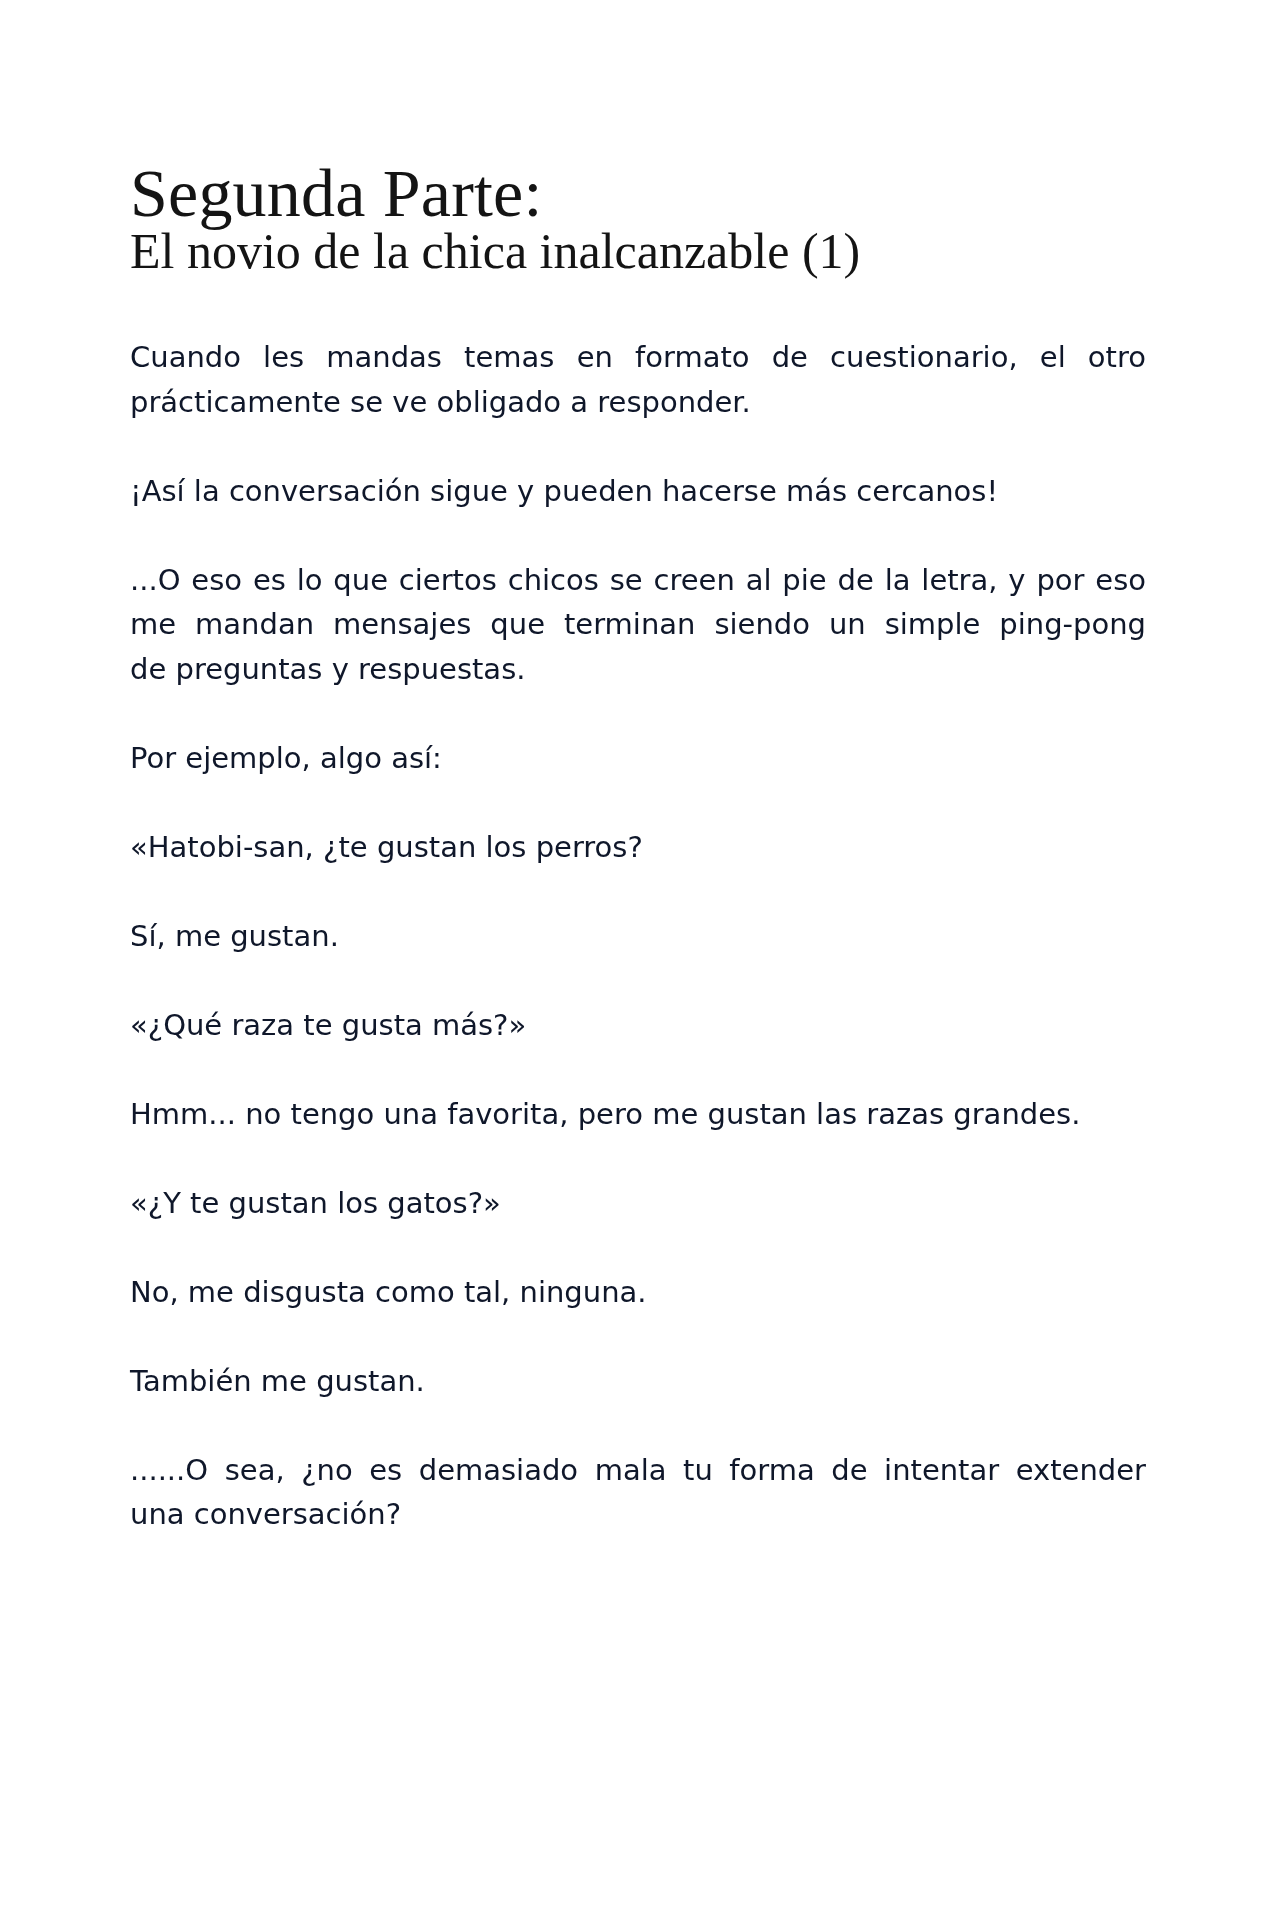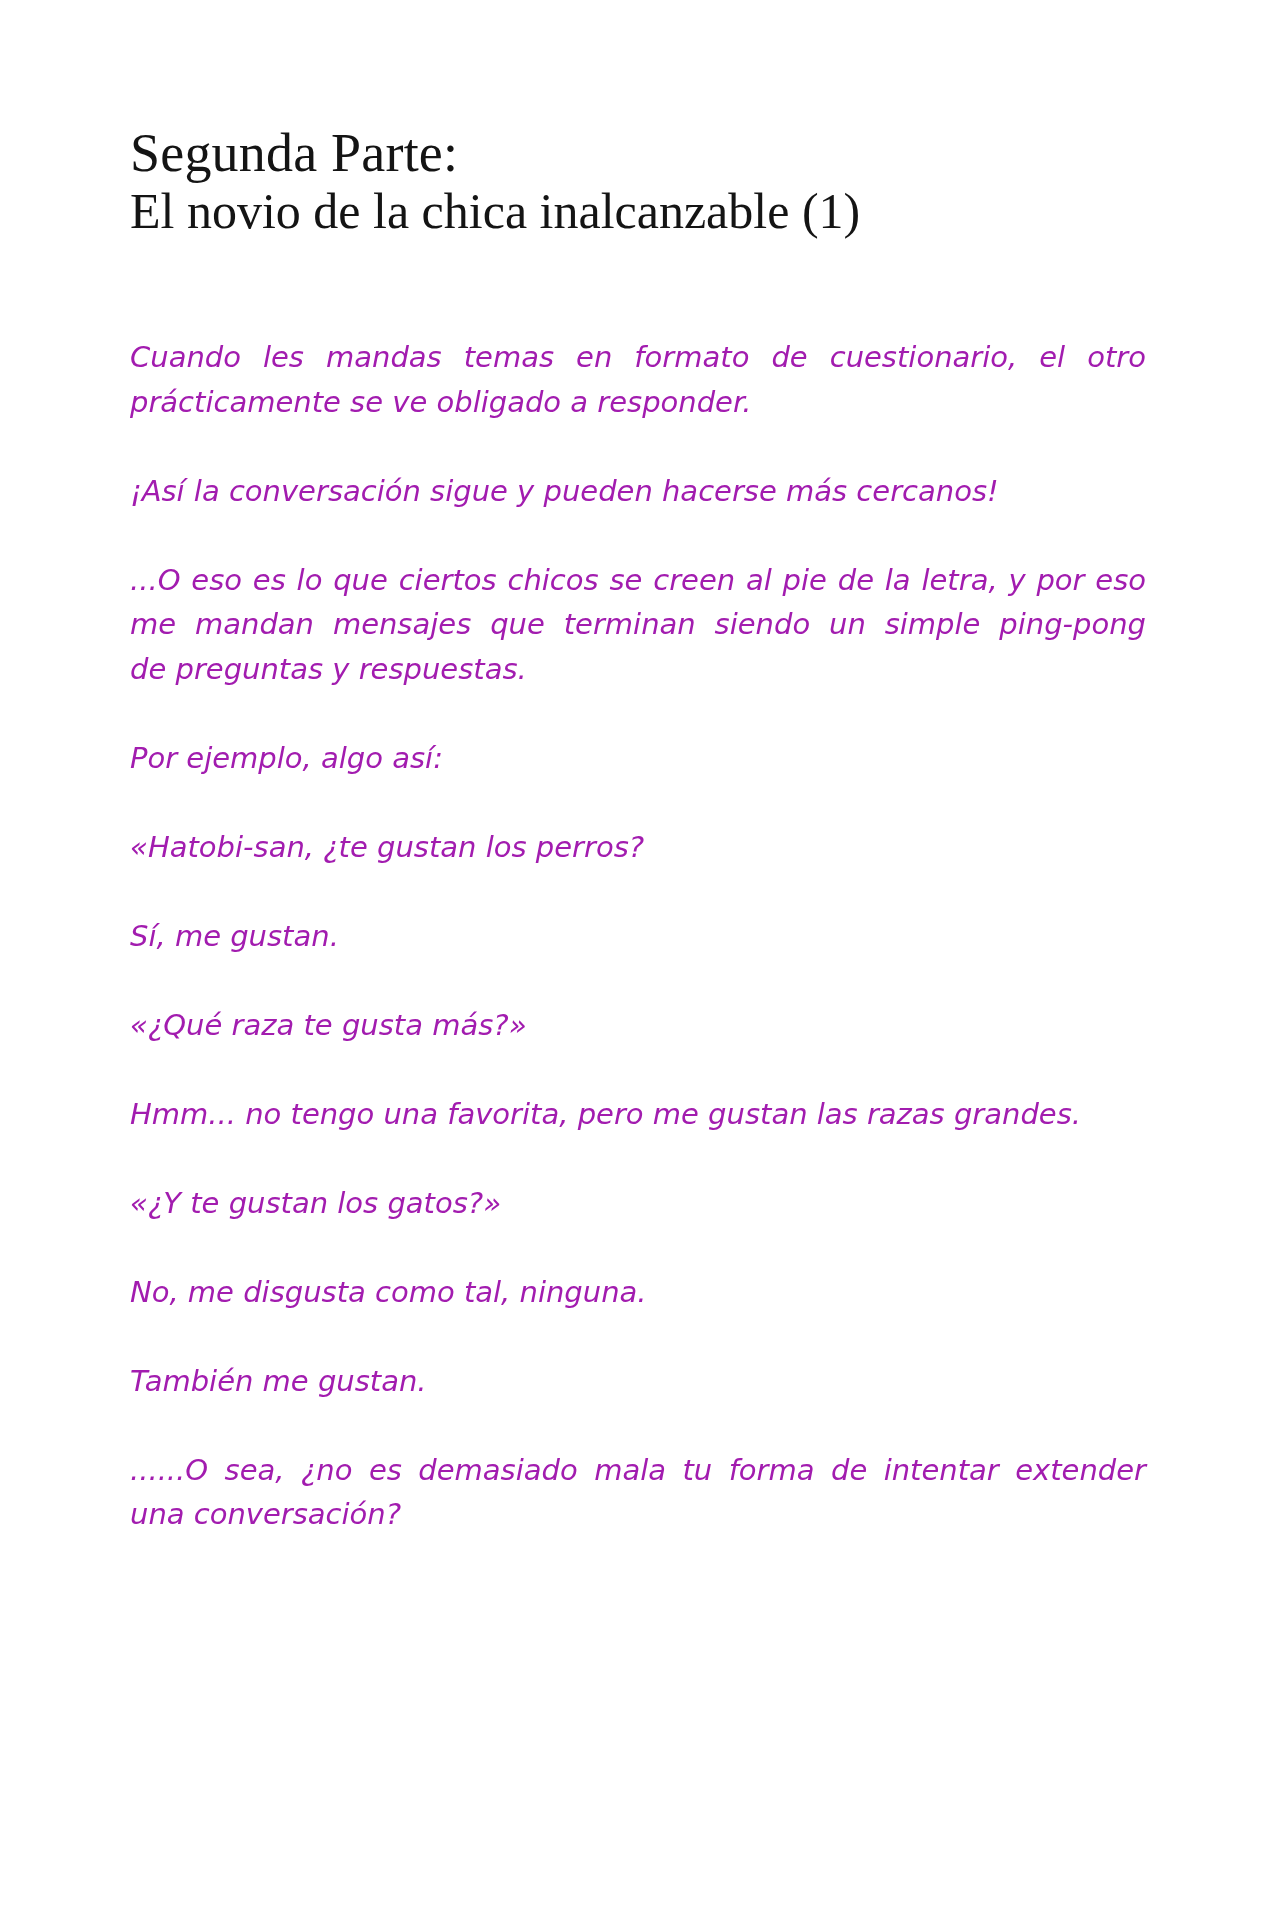--- a/index.html
+++ b/index.html
@@ -25,40 +25,40 @@
     left: 0;
     top: 124px;
     width: 1016px;
     font-family: "Liberation Serif", serif;
     font-weight: normal;
     color: #141414;
     margin: 0;
   }
   .title-line1 {
     display: block;
-    font-size: 54px;
+    font-size: 68px;
     line-height: 58px;
     letter-spacing: 0.2px;
+    margin-top: 40px;
   }
   .title-line2 {
     display: block;
     font-size: 50px;
     line-height: 58px;
     letter-spacing: 0px;
   }
   .body {
     position: absolute;
     left: 0;
     top: 335px;
     width: 1016px;
     font-family: "DejaVu Sans", sans-serif;
     font-size: 29px;
     line-height: 44.5px;
-    color: #a21caf;
-    font-style: italic;
+    color: #0f172a;
   }
   .para {
     margin: 0 0 44.5px 0;
   }
   .line {
     display: block;
     white-space: nowrap;
     height: 44.5px;
   }
   .line.justify {

